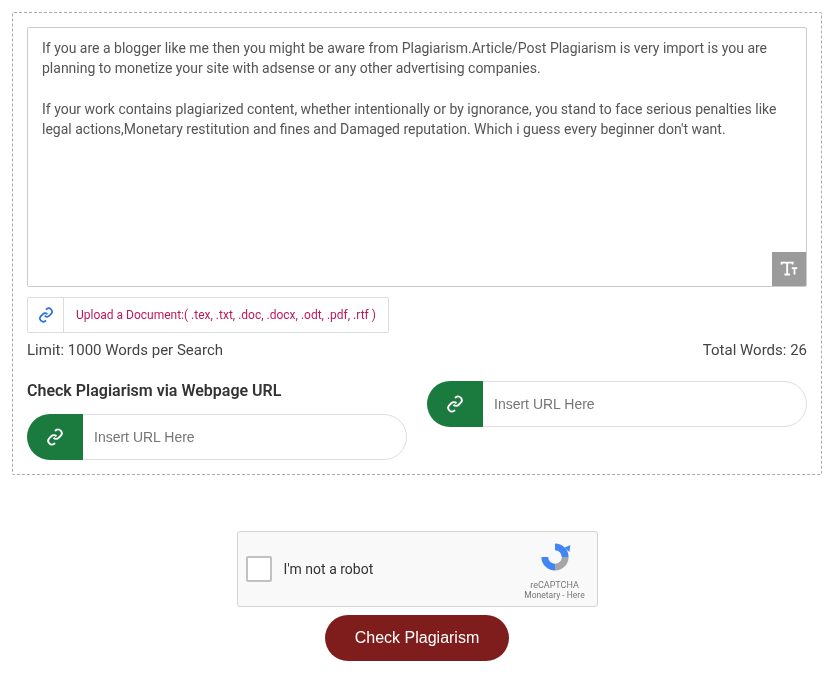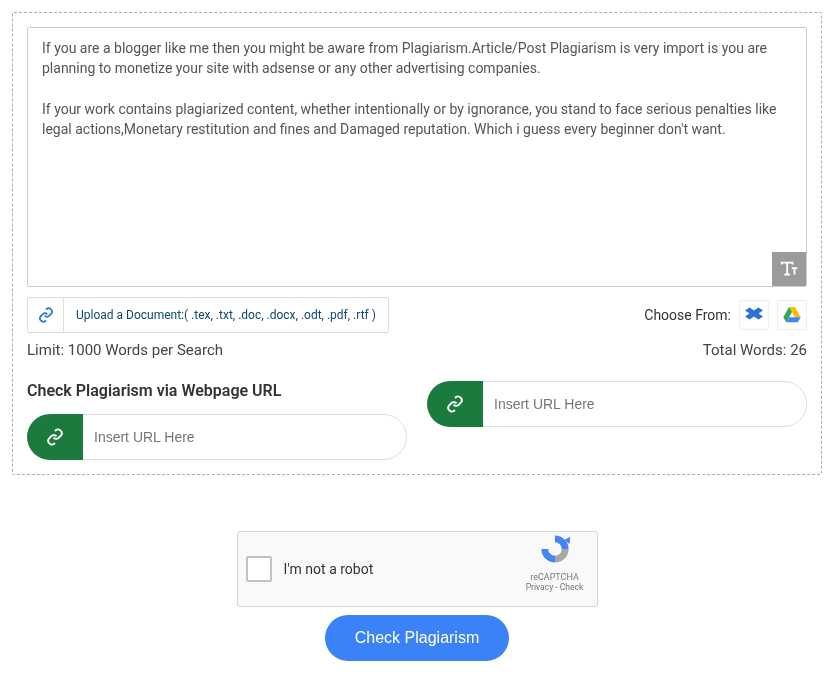--- a/index.html
+++ b/index.html
@@ -69,21 +69,21 @@
   .upload-icon {
     width: 36px;
     display: flex;
     align-items: center;
     justify-content: center;
     border-right: 1px solid #ddd;
   }
   .upload-label {
     padding: 0 12px;
     font-size: 12px;
-    color: #0c4a6e;
+    color: #be185d;
     display: flex;
     align-items: center;
     white-space: nowrap;
   }
   .upload-right {
     display: flex;
     align-items: center;
     gap: 8px;
   }
   .choose-label {
@@ -171,21 +171,21 @@
     cursor: pointer;
   }
   .captcha-label {
     margin-left: 12px;
     font-size: 14px;
     color: #333;
   }
   .captcha-right {
     position: absolute;
     right: 10px;
-    top: 0;
+    top: 8px;
     text-align: center;
     width: 64px;
   }
   .captcha-logo {
     width: 34px;
     height: 34px;
     margin: 0 auto 2px;
   }
   .captcha-sub {
     font-size: 9px;
@@ -196,21 +196,21 @@
     color: #777;
   }
   .captcha-links span { color: #777; }
   .buttons-row {
     display: flex;
     justify-content: center;
     gap: 14px;
     margin-top: 8px;
   }
   .pill-btn {
-    background: #3b82f6;
+    background: #7f1d1d;
     color: #fff;
     border: none;
     border-radius: 26px;
     padding: 14px 30px;
     font-size: 16px;
     cursor: pointer;
   }
 </style>
 </head>
 <body>
@@ -234,35 +234,20 @@
 
   <div class="upload-row">
     <div class="upload-left">
       <div class="upload-icon">
         <svg width="16" height="16" viewBox="0 0 24 24" fill="none" stroke="#2a70d6" stroke-width="2.5">
           <path d="M10 13a5 5 0 0 0 7 0l3-3a5 5 0 0 0-7-7l-1 1"></path>
           <path d="M14 11a5 5 0 0 0-7 0l-3 3a5 5 0 0 0 7 7l1-1"></path>
         </svg>
       </div>
       <div class="upload-label">Upload a Document:( .tex, .txt, .doc, .docx, .odt, .pdf, .rtf )</div>
-    </div>
-    <div class="upload-right">
-      <span class="choose-label">Choose From:</span>
-      <div class="cloud-btn">
-        <svg width="18" height="18" viewBox="0 0 24 24" fill="#2a70d6">
-          <path d="M6 2L0 6l6 4-6 4 6 4 6-4 6 4 6-4-6-4 6-4-6-4-6 4z"></path>
-        </svg>
-      </div>
-      <div class="cloud-btn">
-        <svg width="18" height="16" viewBox="0 0 24 22">
-          <path d="M8 0L16 0L24 14L16 14Z" fill="#fbbc04"></path>
-          <path d="M8 0L0 14L4 21L12 7Z" fill="#34a853"></path>
-          <path d="M24 14L20 21L4 21L8 14Z" fill="#4285f4"></path>
-        </svg>
-      </div>
     </div>
   </div>
 
   <div class="stats-row">
     <span>Limit: 1000 Words per Search</span>
     <span>Total Words: 26</span>
   </div>
 
   <div class="url-row">
     <div class="url-col">
@@ -298,21 +283,21 @@
     <div class="captcha-label">I'm not a robot</div>
     <div class="captcha-right">
       <svg class="captcha-logo" viewBox="0 0 40 40">
         <path d="M20 4 A16 16 0 0 1 36 20 L28 20 A8 8 0 0 0 20 12 Z" fill="#4285f4"></path>
         <path d="M36 20 A16 16 0 0 1 20 36 L20 28 A8 8 0 0 0 28 20 Z" fill="#a6a6a6"></path>
         <path d="M20 36 A16 16 0 0 1 4 20 L12 20 A8 8 0 0 0 20 28 Z" fill="#4285f4"></path>
         <polygon points="31,9 38,6 37,14" fill="#4285f4"></polygon>
       </svg>
       <div class="captcha-sub">reCAPTCHA</div>
       <div class="captcha-links">
-        <span>Privacy</span> - <span>Check</span>
+        <span>Monetary</span> - <span>Here</span>
       </div>
     </div>
   </div>
 </div>
 
 <div class="buttons-row">
   <button class="pill-btn">Check Plagiarism</button>
 </div>
 
 </body></html>

